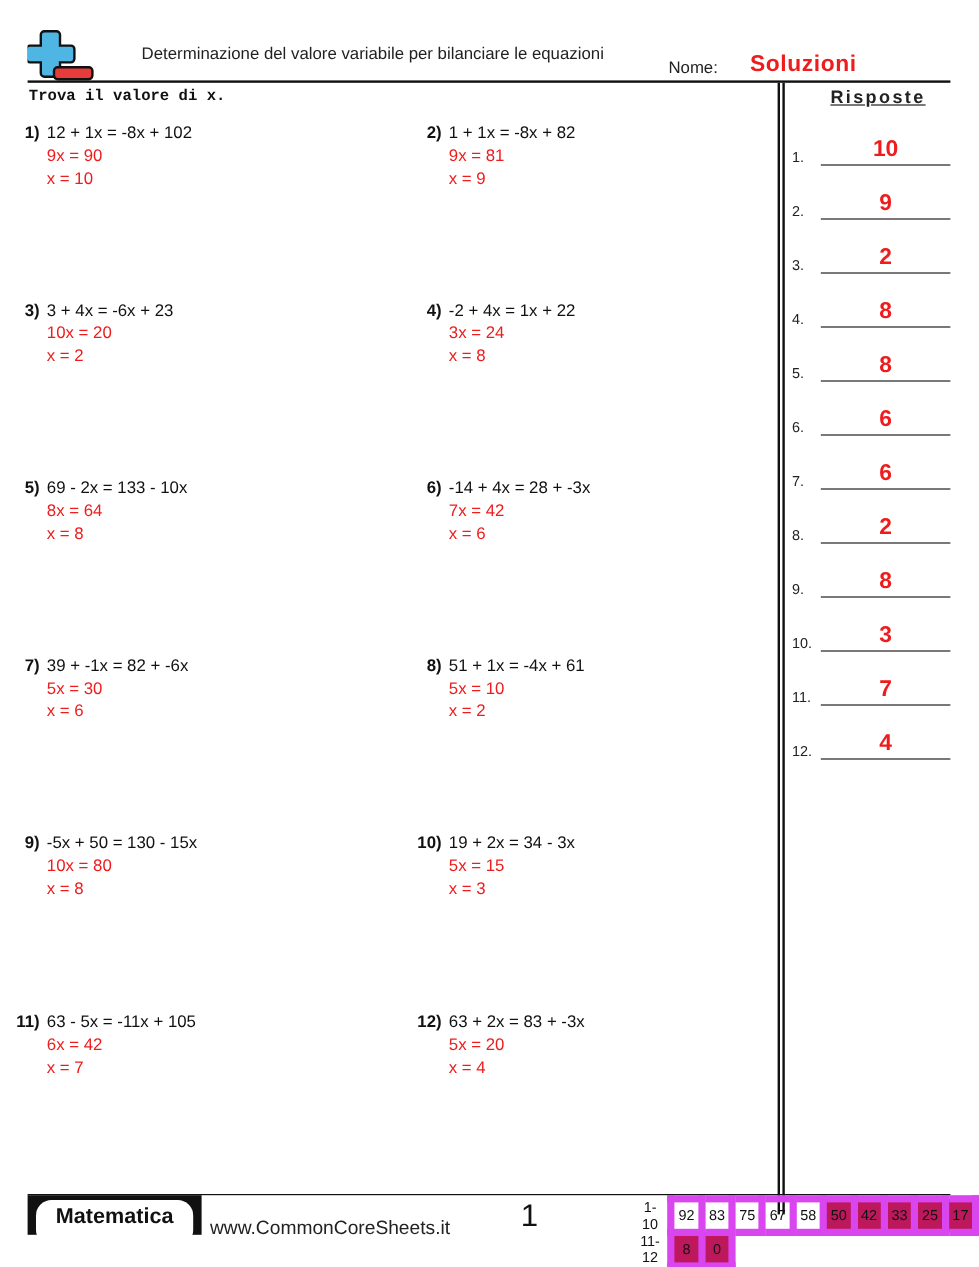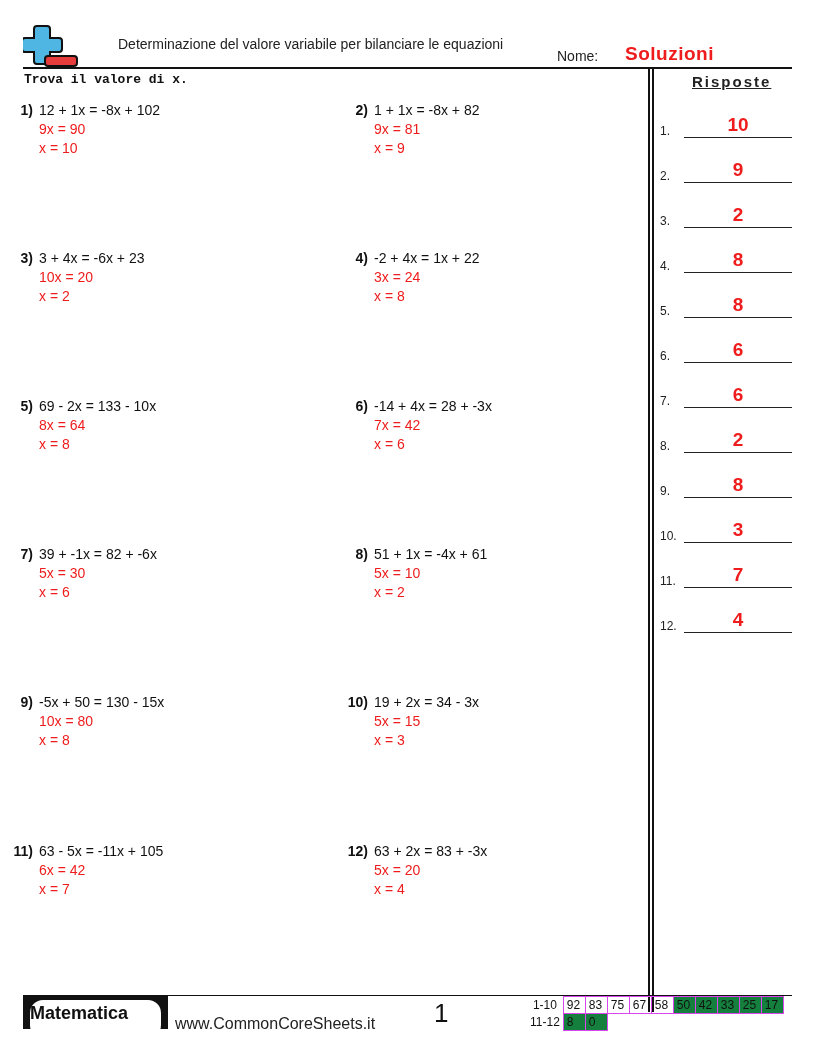--- a/index.html
+++ b/index.html
@@ -25,28 +25,28 @@
     .ans-val { position: absolute; left: 24px; right: 0; bottom: 4px; text-align: center; font-size: 19px; font-weight: bold; color: #ee1c1c; }
 
     .problem { position: absolute; width: 300px; }
     .p-num { position: absolute; left: 0; top: 0; width: 33px; text-align: right; font-size: 14px; font-weight: bold; }
     .p-eq { position: absolute; left: 39px; top: 0; font-size: 14px; white-space: nowrap; }
     .p-step { position: absolute; left: 39px; top: 19px; font-size: 14px; color: #ee1c1c; white-space: nowrap; }
     .p-sol { position: absolute; left: 39px; top: 38px; font-size: 14px; color: #ee1c1c; white-space: nowrap; }
 
     .footer-rule { position: absolute; left: 23px; top: 995px; width: 769px; height: 1px; background: #111; }
     .brand-box { position: absolute; left: 23px; top: 996px; width: 145px; height: 33px; background: #111; }
-    .brand-pill { position: absolute; left: 30px; top: 1000px; width: 131px; height: 38px; background: #fff; border-radius: 13px; text-align: left; font-size: 18px; font-weight: bold; line-height: 26px; color: #111; }
+    .brand-pill { position: absolute; left: 30px; top: 1000px; width: 131px; height: 38px; background: #fff; border-radius: 13px; text-align: center; font-size: 18px; font-weight: bold; line-height: 26px; color: #111; }
     .site { position: absolute; left: 175px; top: 1015px; font-size: 16px; color: #222; }
     .page-num { position: absolute; left: 434px; top: 998px; font-size: 26px; color: #111; }
 
     .score-table { position: absolute; left: 527px; top: 996px; border-collapse: collapse; font-size: 12px; }
-    .score-table td { border: 1px solid #d946ef; height: 17px; padding: 0 3px; min-width: 22px; }
+    .score-table td { border: 6px solid #d946ef; height: 17px; padding: 0 3px; text-align: center; min-width: 22px; }
     .score-table td.lbl { border: none; text-align: center; padding-right: 3px; }
-    .score-table td.blue { background: #15803d; }
+    .score-table td.blue { background: #be185d; }
   </style>
 </head>
 <body>
 
 <svg class="logo" viewBox="0 0 56 44">
   <path d="M14 2 h10 a3 3 0 0 1 3 3 v9 h9 a3 3 0 0 1 3 3 v8 a3 3 0 0 1 -3 3 h-9 v9 a3 3 0 0 1 -3 3 h-10 a3 3 0 0 1 -3 -3 v-9 h-9 a3 3 0 0 1 -3 -3 v-8 a3 3 0 0 1 3 -3 h9 v-9 a3 3 0 0 1 3 -3 z" fill="#4fb6e3" stroke="#111" stroke-width="2"></path>
   <rect x="22" y="32" width="32" height="10" rx="3" fill="#e63c3c" stroke="#111" stroke-width="2"></rect>
 </svg>
 <div class="header-title">Determinazione del valore variabile per bilanciare le equazioni</div>
 <div class="name-label">Nome:</div>

